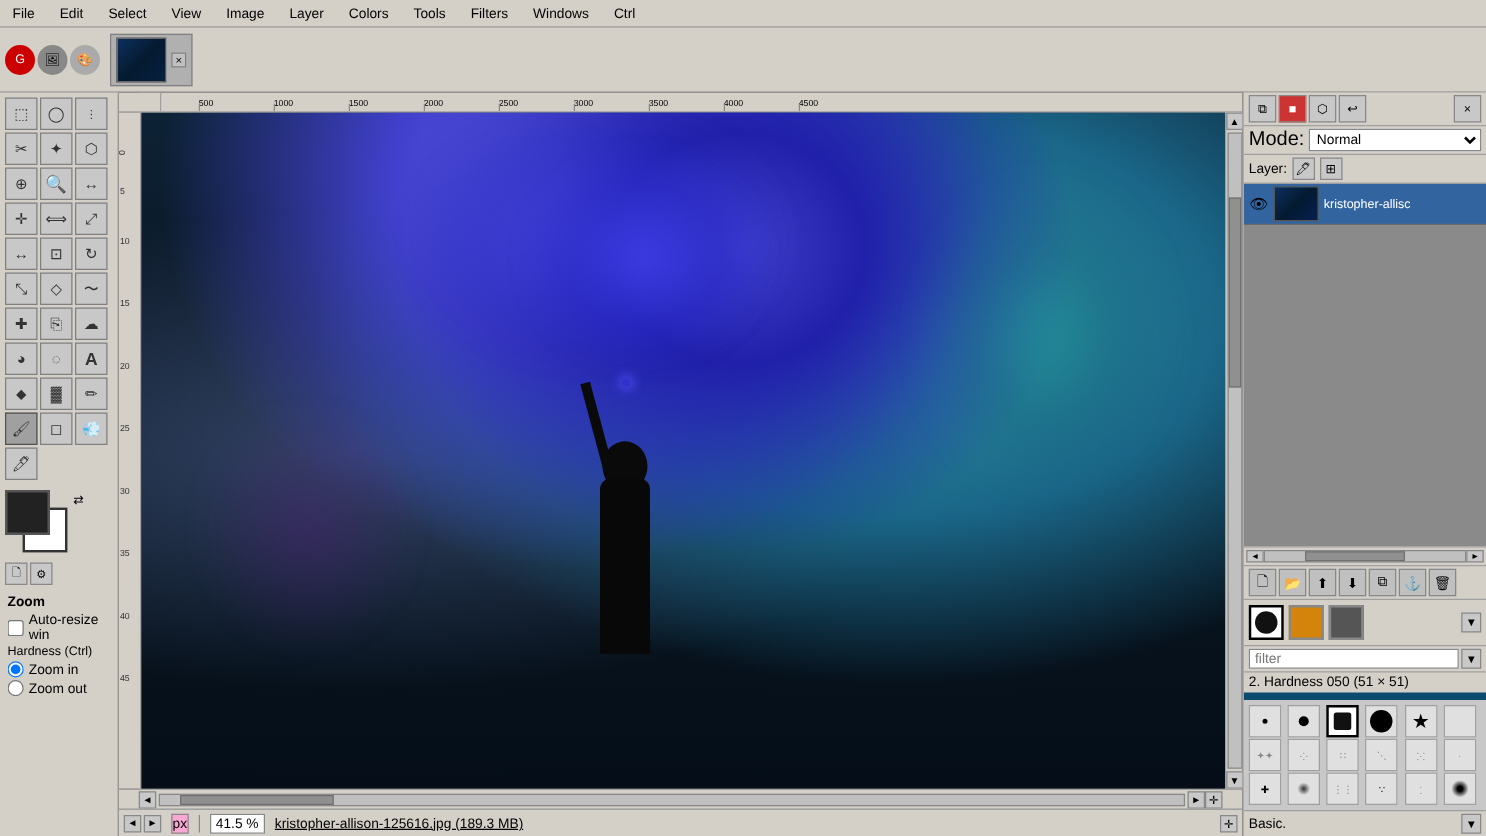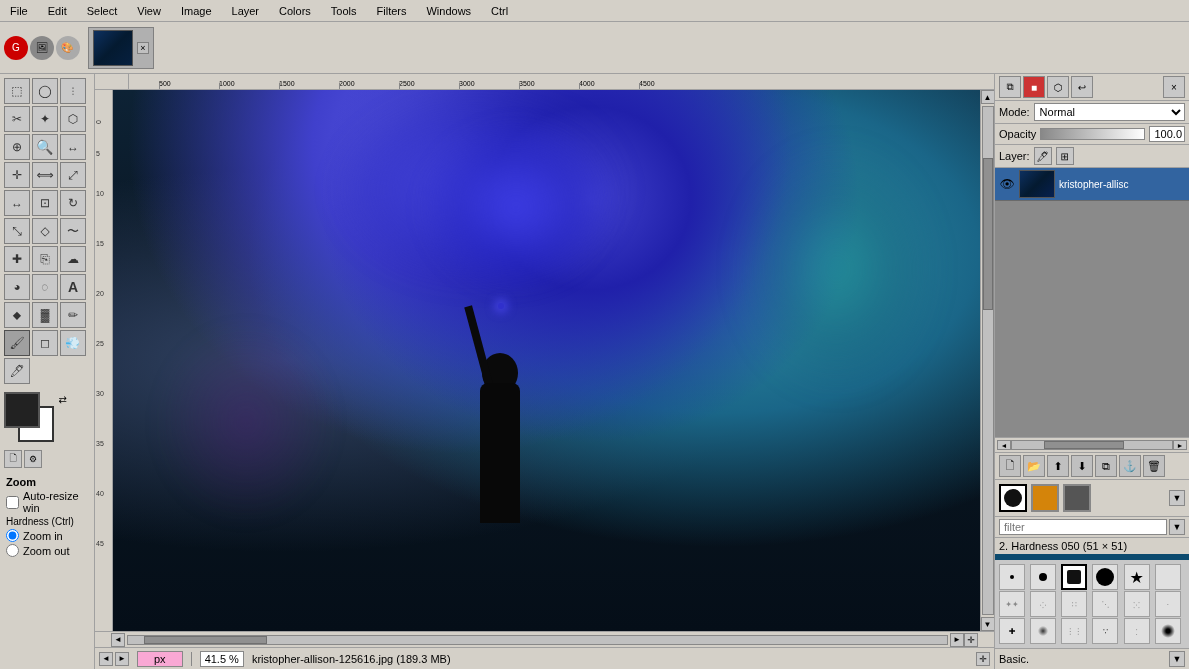--- a/index.html
+++ b/index.html
@@ -225,21 +225,21 @@
       background: #d4d0c8;
       border-top: 1px solid #a0a0a0;
       display: flex;
       align-items: center;
       padding: 0 4px;
       gap: 8px;
       font-size: 11px;
     }
     .status-unit-box {
       border: 1px solid #888;
-      padding: 1px 16px;
+      padding: 1px 0;
       background: #f9a8d4;
       font-size: 11px;
     }
     .status-zoom-box {
       border: 1px solid #888;
       padding: 1px 4px;
       background: white;
       font-size: 11px;
     }
 
@@ -275,21 +275,21 @@
     }
 
     
     .rp-mode-row {
       padding: 2px 4px;
       display: flex;
       align-items: center;
       gap: 4px;
       border-bottom: 1px solid #a0a0a0;
     }
-    .rp-label { font-size: 11px; }
+    .rp-label { font-size: 16px; }
     .rp-select {
       flex: 1;
       font-size: 11px;
       border: 1px solid #888;
       background: white;
       padding: 1px;
     }
     .rp-opacity-row {
       padding: 2px 4px;
       display: flex;
@@ -747,21 +747,21 @@
     </div>
 
     <div id="status-bar">
       <div style="display:flex;gap:2px;align-items:center;">
         <div style="width:14px;height:14px;background:#c8c8c8;border:1px solid #888;display:flex;align-items:center;justify-content:center;font-size:8px;cursor:pointer;">◄</div>
         <div style="width:14px;height:14px;background:#c8c8c8;border:1px solid #888;display:flex;align-items:center;justify-content:center;font-size:8px;cursor:pointer;">►</div>
       </div>
       <div class="status-unit-box">px</div>
       <div style="width:1px;height:14px;background:#888;"></div>
       <div class="status-zoom-box">41.5 %</div>
-      <div style="flex:1;font-size:11px;">kristopher-allison-125616.jpg (189.3 MB)</div>
+      <div style="flex:1;font-size:11px;text-decoration:underline;">kristopher-allison-125616.jpg (189.3 MB)</div>
       <div style="width:14px;height:14px;background:#c8c8c8;border:1px solid #888;display:flex;align-items:center;justify-content:center;font-size:9px;cursor:pointer;">✛</div>
     </div>
   </div>
 
   <div id="right-panel">
 
     <div class="rp-toolbar">
       <div class="rp-icon-btn" title="Layers">⧉</div>
       <div class="rp-icon-btn" title="Channels" style="background:#cc3333;color:white;">■</div>
       <div class="rp-icon-btn" title="Paths">⬡</div>
@@ -773,25 +773,20 @@
     <div class="rp-mode-row">
       <span class="rp-label">Mode:</span>
       <select class="rp-select">
         <option>Normal</option>
         <option>Multiply</option>
         <option>Screen</option>
         <option>Overlay</option>
       </select>
     </div>
 
-    <div class="rp-opacity-row">
-      <span class="rp-opacity-label">Opacity</span>
-      <div class="rp-opacity-slider"></div>
-      <input type="text" class="rp-opacity-val" value="100.0" style="">
-    </div>
 
     <div class="rp-lock-row">
       <span>Layer:</span>
       <div style="width:18px;height:18px;background:#c8c8c8;border:1px solid #888;display:flex;align-items:center;justify-content:center;font-size:10px;cursor:pointer;">🖊</div>
       <div style="width:18px;height:18px;background:#c8c8c8;border:1px solid #888;display:flex;align-items:center;justify-content:center;font-size:10px;cursor:pointer;">⊞</div>
     </div>
 
     <div class="rp-layers">
       <div class="layer-item">
         <div class="layer-eye">👁</div>

